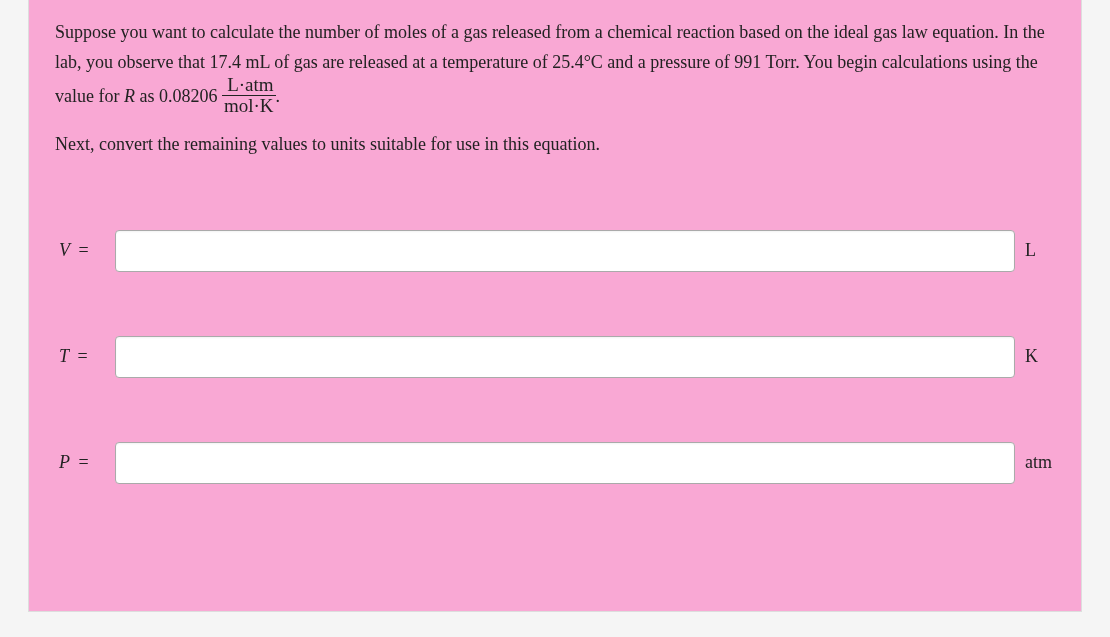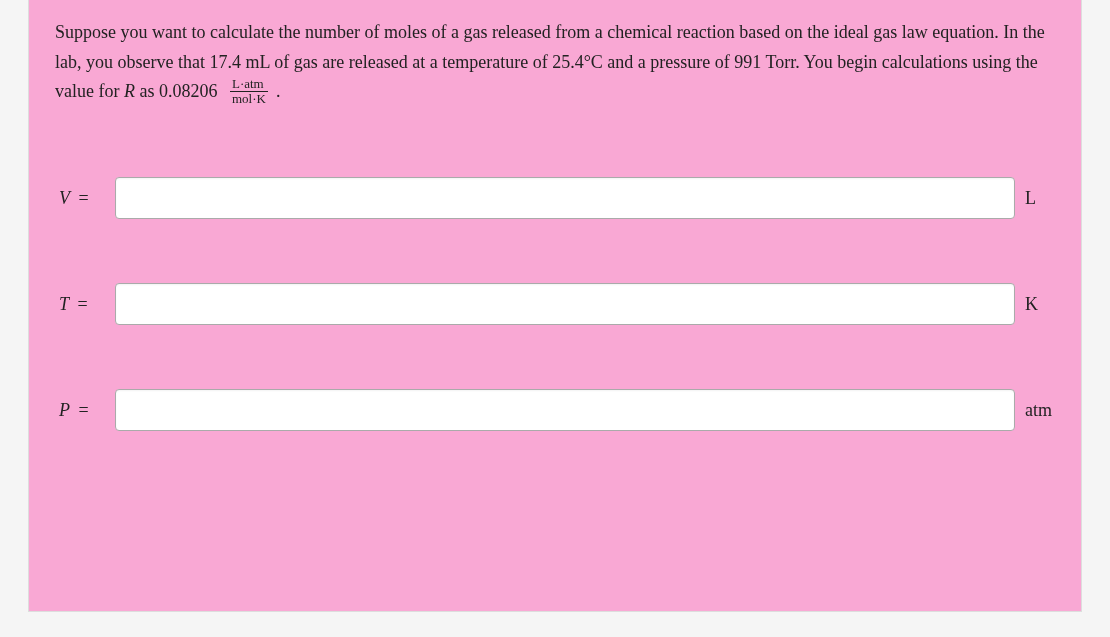--- a/index.html
+++ b/index.html
@@ -27,24 +27,24 @@
       line-height: 1.65;
       color: #222;
       margin-bottom: 12px;
     }
     .prompt-text .italic {
       font-style: italic;
     }
     .fraction {
       display: inline-block;
       vertical-align: middle;
-      text-align: left;
-      font-size: 13px;
+      text-align: right;
+      font-size: 19px;
       line-height: 1.05;
-      margin: 0 8px;
+      margin: 0 0;
       position: relative;
       top: -2px;
     }
     .fraction .num {
       display: block;
       border-bottom: 1px solid #222;
       padding: 0 2px;
     }
     .fraction .den {
       display: block;
@@ -90,20 +90,21 @@
   </style>
 </head>
 <body>
 
 <div class="question-card">
 
   <p class="prompt-text">
     <span>Suppose you want to calculate the number of moles of a gas released from a chemical reaction based on the ideal gas law equation. In the lab, you observe that 17.4 mL of gas are released at a temperature of 25.4°C and a pressure of 991 Torr. You begin calculations using the value for </span><span class="italic">R</span><span> as 0.08206 </span><span class="fraction"><span class="num">L·atm</span><span class="den">mol·K</span></span><span>.</span>
   </p>
 
+  <p class="prompt-text">Next, convert the remaining values to units suitable for use in this equation.</p>
 
   <div class="input-block">
 
     <div class="input-row">
       <span class="input-label"><span>V</span><span class="eq"> =</span></span>
       <input type="text" class="text-input" value="" style="">
       <span class="unit-label">L</span>
     </div>
 
     <div class="input-row">

